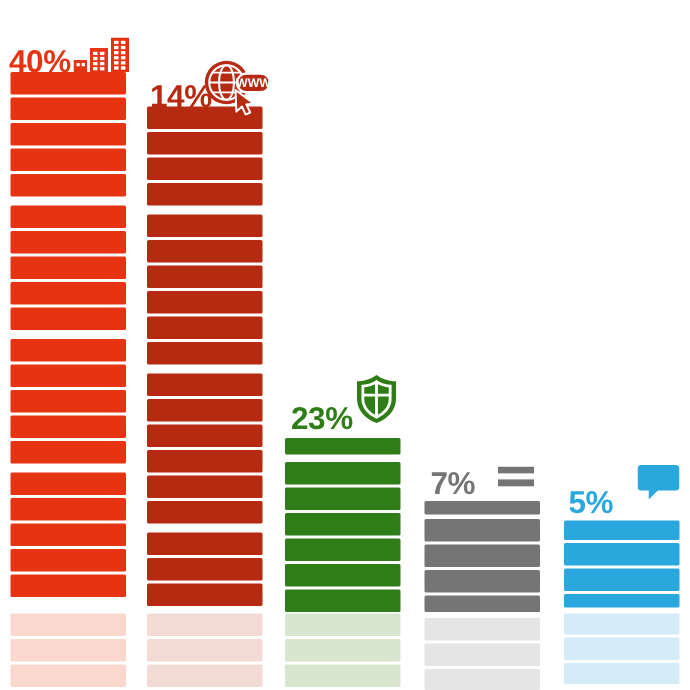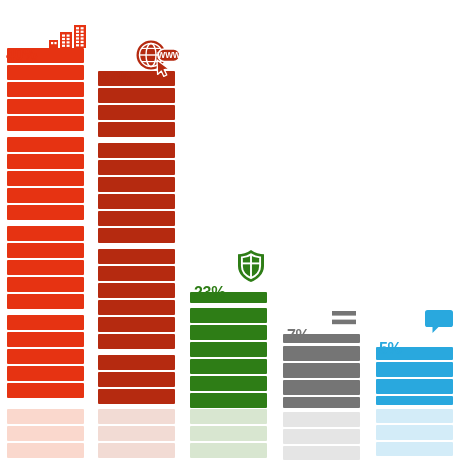--- a/index.html
+++ b/index.html
@@ -22,25 +22,24 @@
   
   .seg{
     position:absolute;
     left:0;
     width:100%;
     border-radius:1px;
   }
   .pct-label{
     position:absolute;
     font-weight:bold;
-    font-size:16px;
+    font-size:21px;
     letter-spacing:-0.3px;
     white-space:nowrap;
     line-height:1;
-    margin-top:16px;
   }
   .icon-wrap{
     position:absolute;
     line-height:0;
   }
 </style>
 </head>
 <body>
 
 <div id="chart">
@@ -114,21 +113,21 @@
       <div class="seg" style="top: 300px; height: 15px; background: rgb(181, 42, 16);"></div>
       <div class="seg" style="top: 317px; height: 15px; background: rgb(181, 42, 16);"></div>
       <div class="seg" style="top: 334px; height: 15px; background: rgb(181, 42, 16);"></div>
       <div class="seg" style="top: 355px; height: 15px; background: rgb(181, 42, 16);"></div>
       <div class="seg" style="top: 372px; height: 15px; background: rgb(181, 42, 16);"></div>
       <div class="seg" style="top: 389px; height: 15px; background: rgb(181, 42, 16);"></div>
       <div class="seg" style="top: 409px; height: 15px; background: rgb(242, 219, 212);"></div>
       <div class="seg" style="top: 426px; height: 15px; background: rgb(242, 219, 212);"></div>
       <div class="seg" style="top: 443px; height: 15px; background: rgb(242, 219, 212);"></div>
     </div>
-    <div class="pct-label" style="left: 100px; top: 54px; color: rgb(181, 42, 16);">87%</div>
+    <div class="pct-label" style="left: 100px; top: 54px; color: rgb(181, 42, 16);">14%</div>
     <div class="icon-wrap" style="left: 135px; top: 39px;"><svg width="46" height="38" viewBox="0 0 46 38">
         <circle cx="16" cy="16" r="14.5" fill="#B52A10"></circle>
         <circle cx="16" cy="16" r="11.5" fill="none" stroke="#fff" stroke-width="1.4"></circle>
         <ellipse cx="16" cy="16" rx="5" ry="11.5" fill="none" stroke="#fff" stroke-width="1.4"></ellipse>
         <line x1="4.5" y1="16" x2="27.5" y2="16" stroke="#fff" stroke-width="1.4"></line>
         <line x1="6.6" y1="9.4" x2="25.4" y2="9.4" stroke="#fff" stroke-width="1.2"></line>
         <line x1="6.6" y1="22.6" x2="25.4" y2="22.6" stroke="#fff" stroke-width="1.2"></line>
         <rect x="23" y="10" width="22" height="12.5" rx="6.2" fill="#B52A10" stroke="#fff" stroke-width="1.6"></rect>
         <text x="34" y="19.2" text-anchor="middle" font-size="8.2" font-family="&quot;Liberation Sans&quot;, sans-serif" font-weight="bold" fill="#fff">WWW</text>
         <path d="M22 21 L34 30 L29.2 30.6 L31.8 36 L28.8 37.4 L26.3 32 L22.6 35.4 Z" fill="#B52A10" stroke="#fff" stroke-width="1.3" stroke-linejoin="round"></path>

